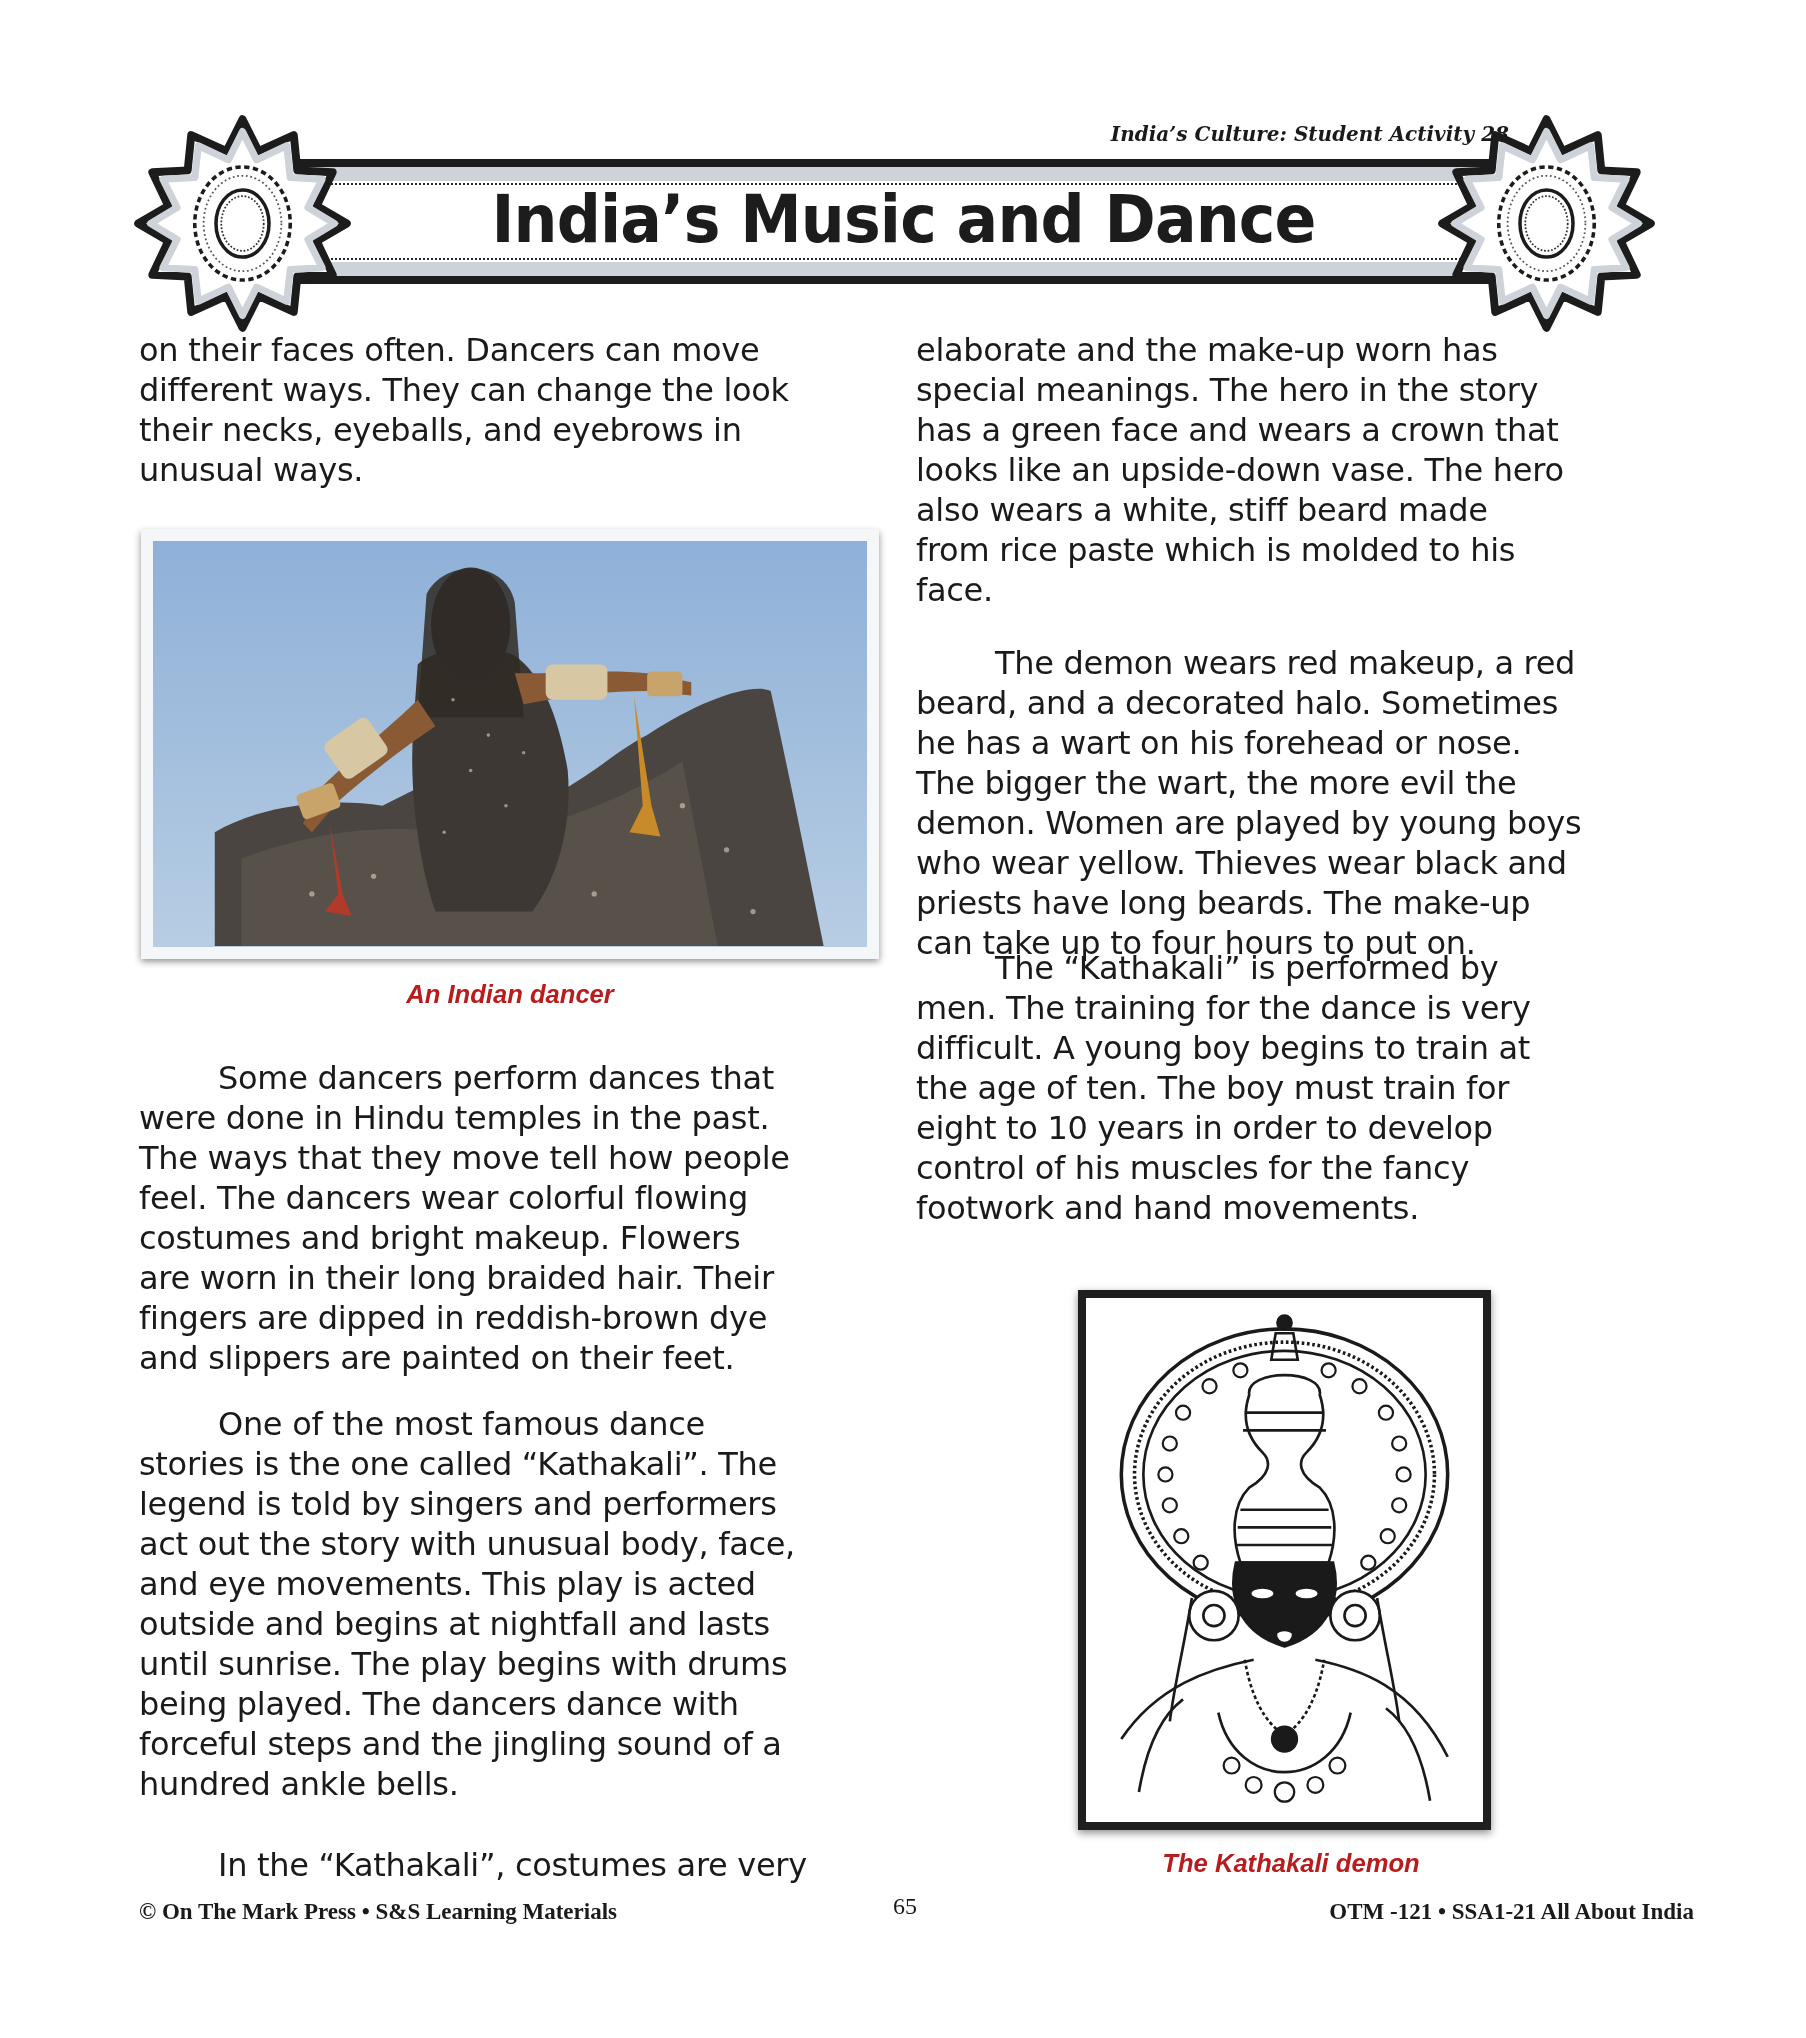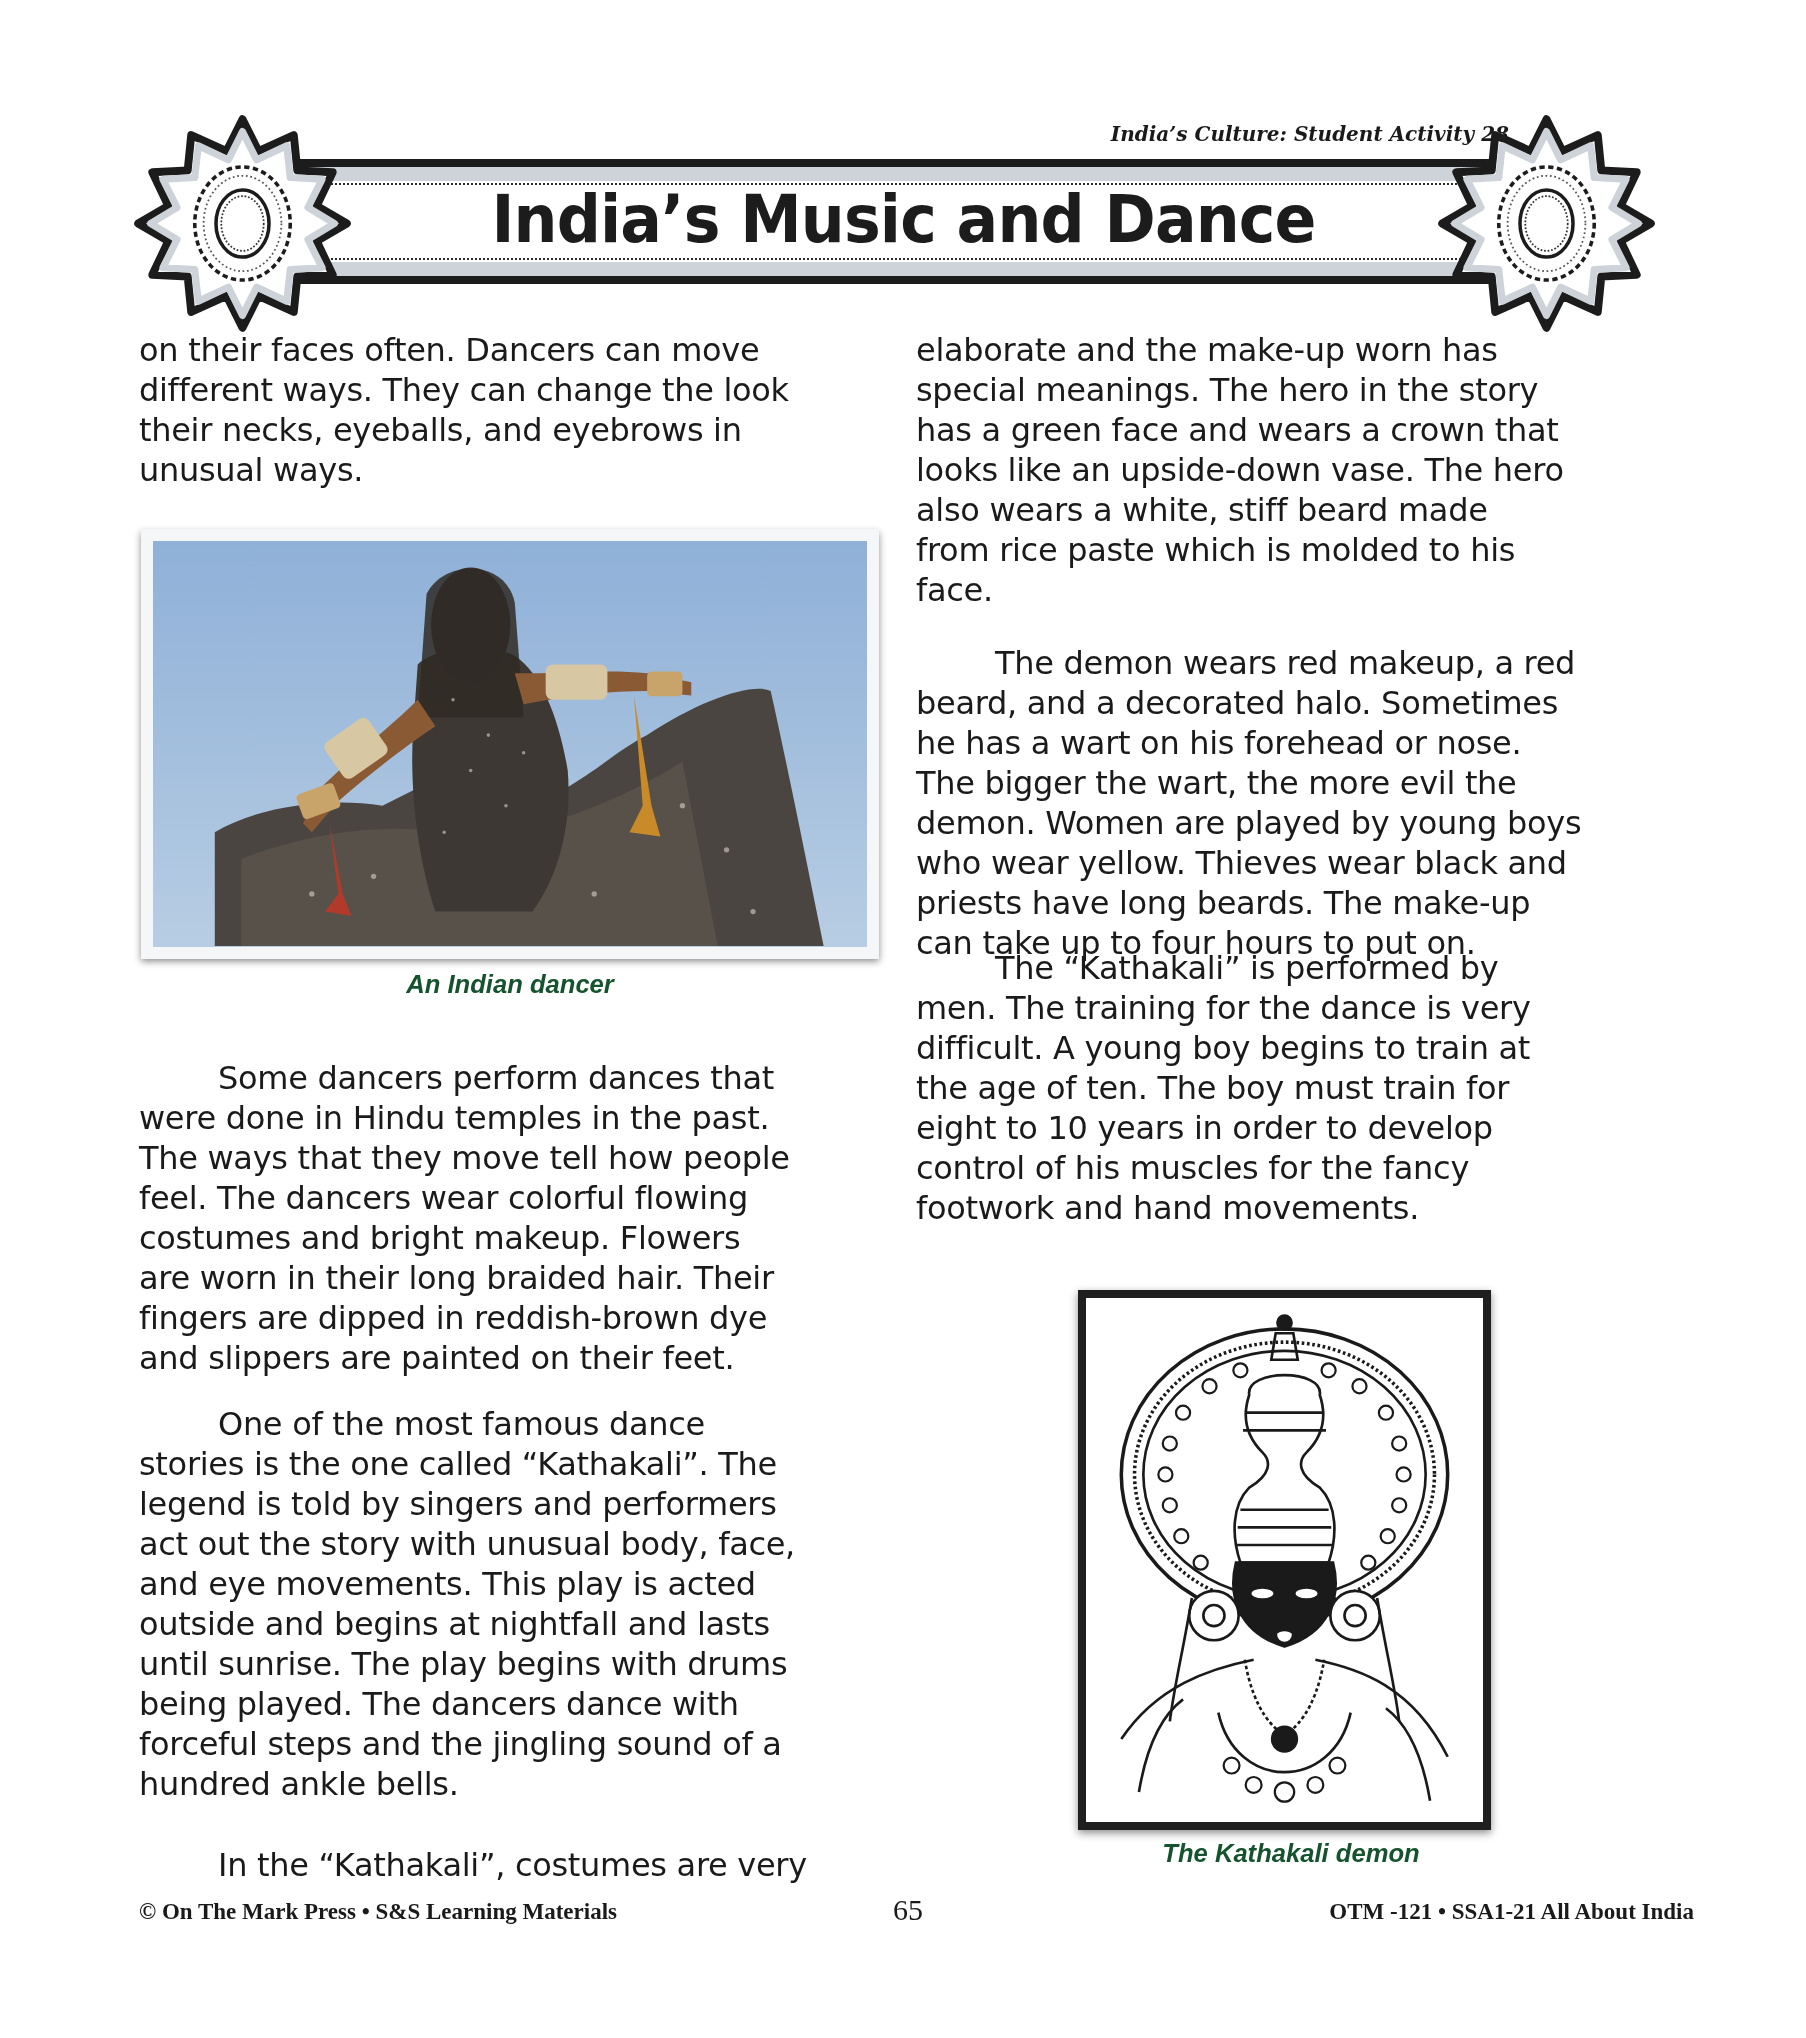--- a/index.html
+++ b/index.html
@@ -23,30 +23,30 @@
   
   .col { position:absolute; font-family:"DejaVu Sans", sans-serif; font-size:32px; line-height:40px; color:#1a1a1a; letter-spacing:-0.3px; }
   .col .line { display:block; white-space:nowrap; }
   .col-left { left:139px; width:759px; }
   .col-right { left:916px; width:776px; }
   .indent { padding-left:79px;margin-top:8px; }
 
   
   .photo-frame { position:absolute; left:141px; top:529px; width:738px; height:430px; background:#f4f6f8; box-shadow:0 2.6px 7px rgba(0,0,0,0.45); }
   .photo { position:absolute; left:12.4px; top:12.4px; right:12.4px; bottom:12.4px; background:linear-gradient(180deg,#8fb0d8 0%,#a5c0de 55%,#b7cde3 100%); overflow:hidden; }
-  .caption { position:absolute; font-family:"Liberation Sans", sans-serif; font-weight:bold; font-style:italic; font-size:25.6px; color:#14532d; text-align:center; }
+  .caption { position:absolute; font-family:"Liberation Sans", sans-serif; font-weight:bold; font-style:italic; font-size:25.6px; color:#b91c1c; text-align:center;margin-top:10px; }
   .cap-left { left:141px; width:738px; top:970px; }
   .cap-right { left:1075px; width:432px; top:1839px; }
 
   .draw-frame { position:absolute; left:1078px; top:1290px; width:413px; height:540px; background:#fff; border:8px solid #1f1f1f; box-shadow:0 2.6px 8px rgba(0,0,0,0.45); box-sizing:border-box; }
 
   
   .footer { position:absolute; top:1899px; font-family:"Liberation Serif", serif; font-weight:bold; font-size:23px; color:#1a1a1a; }
   .f-left { left:139px; }
-  .f-mid { left:893px; font-weight:normal; font-size:30px; top:1893px; }
+  .f-mid { left:893px; font-weight:normal; font-size:24px; top:1893px; }
   .f-right { right:157px; }
 </style>
 </head>
 <body>
 
 <div class="page">
 
   <div class="subtitle">India’s Culture:  Student Activity 28</div>
 
   <div class="banner">

